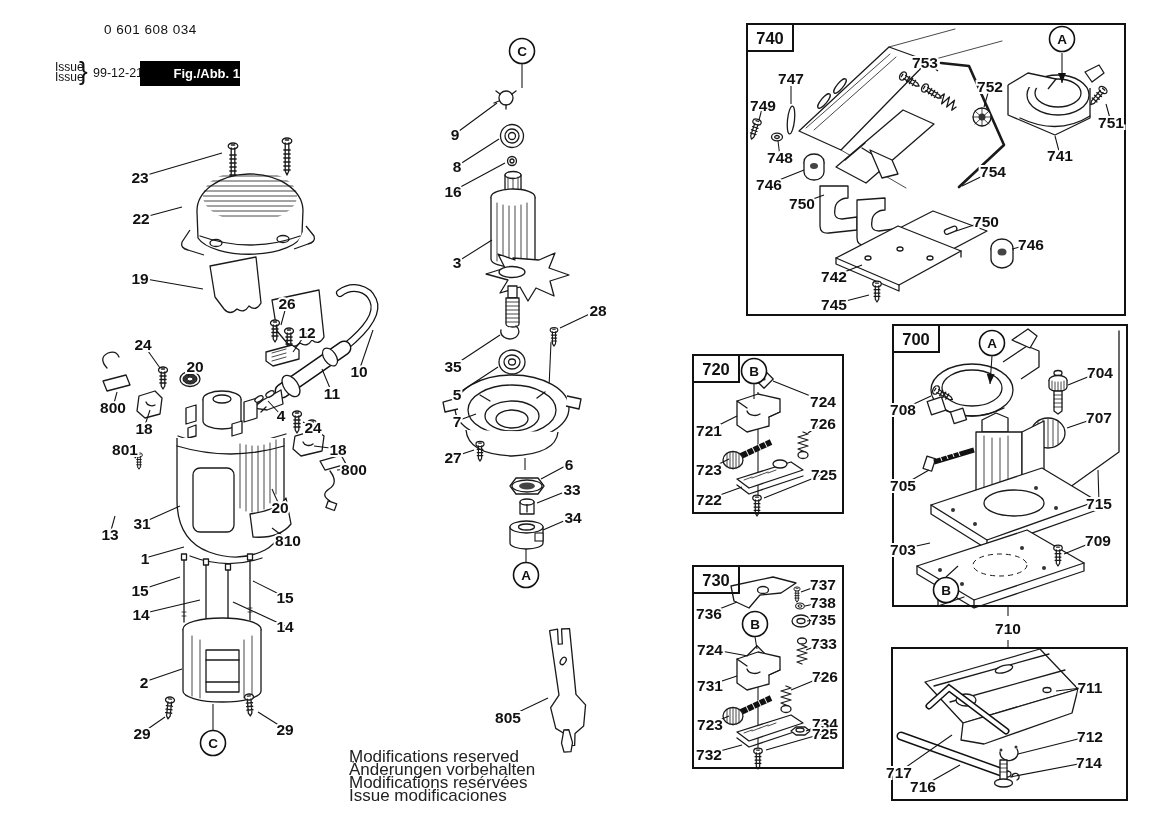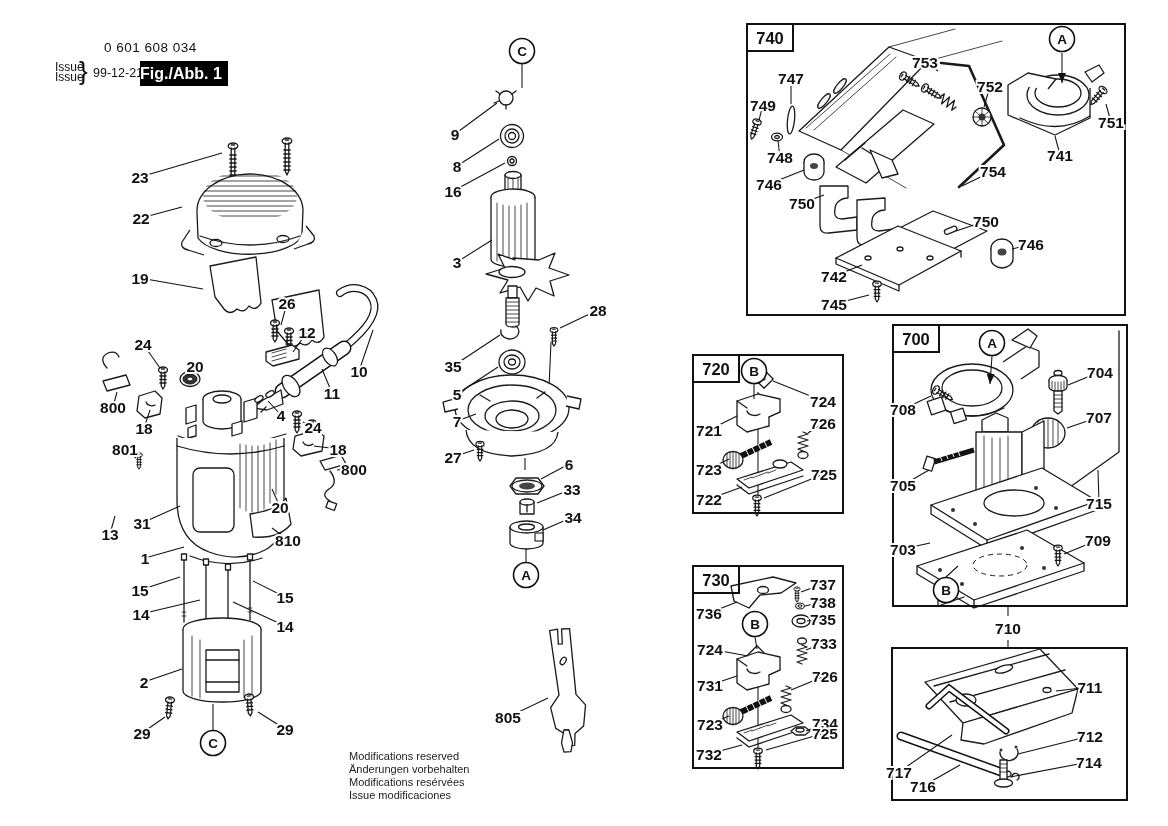--- a/index.html
+++ b/index.html
@@ -18,23 +18,23 @@
   .boxframe{fill:none;stroke:#111;stroke-width:2}
   .boxlabel{font:bold 16.5px "Liberation Sans",sans-serif;text-anchor:middle;fill:#111}
   .markercircle{fill:#fff;stroke:#111;stroke-width:1.6}
   .mlabel{font:bold 13.5px "Liberation Sans",sans-serif;text-anchor:middle;fill:#111}
   .arrowhead{fill:#111;stroke:none}
   
   .partnum{font-size:13.5px;letter-spacing:.5px}
   .issue{font-size:12px;line-height:10px}
   .brace{font-size:26px;font-weight:300;line-height:26px}
   .datetxt{font-size:12.5px}
-  .figbox{background:#000;color:#fff;font-weight:bold;font-size:16px;
-          width:88px;height:25px;line-height:25px;text-align:left}
-  .footer{font-size:11px;line-height:13px;color:#222}
+  .figbox{background:#000;color:#fff;font-weight:bold;font-size:13px;
+          width:100px;height:25px;line-height:25px;text-align:right}
+  .footer{font-size:17px;line-height:13px;color:#222}
 </style>
 </head>
 <body>
 
 <svg id="stage" width="1168" height="826" viewBox="0 0 1168 826">
   <defs>
     <g id="scr">
       <ellipse cx="0" cy="0" rx="4.5" ry="3" class="fw"></ellipse>
       <path class="ln" d="M-1.5,-1 H1.5 M-1.8,2 V16 M1.8,2 V16 M-1.8,16 L0,19 L1.8,16 M-3.1,6 H3.1 M-3.1,9.5 H3.1 M-3.1,13 H3.1"></path>
     </g>
@@ -625,21 +625,21 @@
       <text x="754" y="375.8" class="mlabel">B</text>
       <line x1="946" y1="577" x2="958" y2="566" class="leader"></line>
       <circle cx="946" cy="590" r="12.5" class="markercircle"></circle>
       <text x="946" y="594.8" class="mlabel">B</text>
       <line x1="755" y1="637" x2="757" y2="649" class="leader"></line>
       <circle cx="755" cy="624" r="12.5" class="markercircle"></circle>
       <text x="755" y="628.8" class="mlabel">B</text>
     </g>
 </svg>
 
-<div class="abs partnum" style="left:104px;top:40px">0 601 608 034</div>
+<div class="abs partnum" style="left:104px;top:22px">0 601 608 034</div>
 <div class="abs issue" style="left:55px;top:62px">
   <div>Issue</div>
   <div>Issue</div>
 </div>
 <div class="abs brace" style="left:79px;top:58px">}</div>
 <div class="abs datetxt" style="left:93px;top:66px">99-12-21</div>
 <div class="abs figbox" style="left:140px;top:61px">Fig./Abb. 1</div>
 
 <div class="abs footer" style="left:349px;top:750px">
   <div>Modifications reserved</div>

